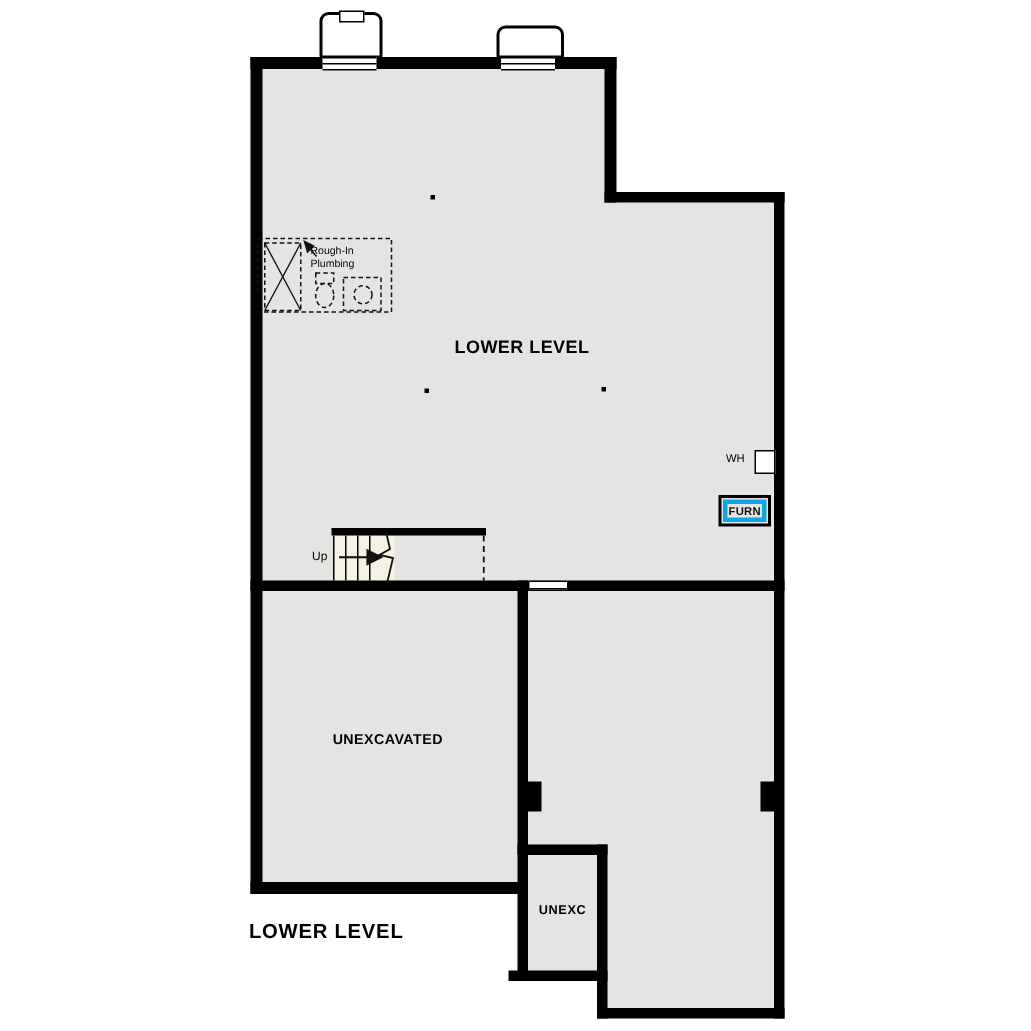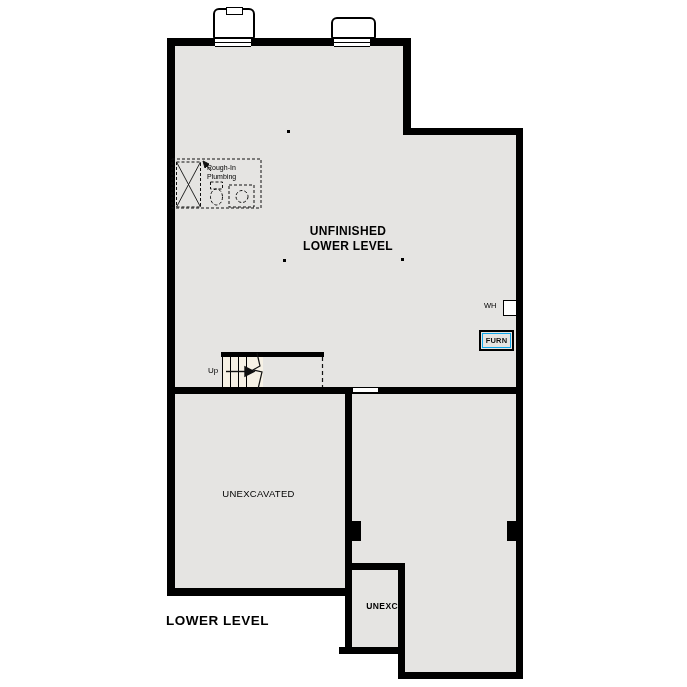--- a/index.html
+++ b/index.html
@@ -12,26 +12,26 @@
   .wall{position:absolute;background:#000;z-index:3;}
   .well{position:absolute;background:#fff;border:2.5px solid #000;z-index:2;}
   .notch{position:absolute;background:#fff;border:1.5px solid #000;z-index:2;}
   .window{position:absolute;background:#fff;border-top:1px solid #000;border-bottom:1px solid #000;z-index:4;}
   .window .pane{position:absolute;left:0;right:0;top:45%;height:1px;background:#000;}
   .access{position:absolute;background:#fff;border-top:1px solid #000;border-bottom:1px solid #000;z-index:4;}
   .tread{position:absolute;width:1px;background:#000;z-index:4;}
   .post{position:absolute;width:3px;height:3px;background:#000;z-index:4;}
   .label{position:absolute;z-index:6;color:#000;}
   .room-label{font-weight:bold;font-size:12px;line-height:14.5px;letter-spacing:0.3px;text-align:center;}
-  .sub-label{font-weight:normal;font-size:9.5px;letter-spacing:0.3px;text-align:center;}
+  .sub-label{font-weight:bold;font-size:9.5px;letter-spacing:0.3px;text-align:center;}
   .tiny-label{font-size:7px;line-height:8.5px;}
   .plan-title{font-weight:bold;font-size:13.5px;letter-spacing:0.5px;}
   .whbox{position:absolute;background:#fff;border:1.5px solid #000;z-index:5;}
   .furnbox{position:absolute;background:#e5e4e2;border:2px solid #000;z-index:5;padding:1px;}
-  .furnbox .inner{border:1px solid #0ea5e9;width:100%;height:100%;box-sizing:border-box;
+  .furnbox .inner{border:3px solid #0ea5e9;width:100%;height:100%;box-sizing:border-box;
     display:flex;align-items:center;justify-content:center;font-size:7.5px;font-weight:600;letter-spacing:0.2px;}
   svg.overlay{position:absolute;left:0;top:0;z-index:5;}
 </style>
 </head>
 <body>
 
 <div class="canvas">
 
   <div class="floor" style="left:174px;top:45px;width:230px;height:343px;"></div>
   <div class="floor" style="left:403px;top:135px;width:113px;height:253px;"></div>
@@ -108,25 +108,24 @@
 
     <line x1="322.5" y1="357" x2="322.5" y2="387" stroke="#111" stroke-width="1.2" stroke-dasharray="4,3"></line>
   </svg>
 
   <div class="whbox" style="left:503px;top:300px;width:12px;height:14px;"></div>
   <div class="furnbox" style="left:479px;top:330px;width:29px;height:15px;">
     <div class="inner">FURN</div>
   </div>
 
   <div class="label room-label" style="left:258px;top:224px;width:180px;">
-    <div>UNFINISHED</div>
     <div>LOWER LEVEL</div>
   </div>
   <div class="label sub-label" style="left:198px;top:488px;width:121px;">UNEXCAVATED</div>
-  <div class="label" style="left:352px;top:601px;width:46px;text-align:right;font-weight:bold;font-size:8.5px;letter-spacing:0.4px;">UNEXC</div>
+  <div class="label" style="left:352px;top:601px;width:46px;text-align:center;font-weight:bold;font-size:8.5px;letter-spacing:0.4px;">UNEXC</div>
   <div class="label tiny-label" style="left:207px;top:164px;">
     <div>Rough-In</div>
     <div>Plumbing</div>
   </div>
   <div class="label" style="left:208px;top:366px;font-size:8px;text-align:right;">Up</div>
   <div class="label" style="left:484px;top:301px;width:17px;text-align:left;font-size:7.5px;">WH</div>
   <div class="label plan-title" style="left:166px;top:613px;">LOWER LEVEL</div>
 
 </div>
 

